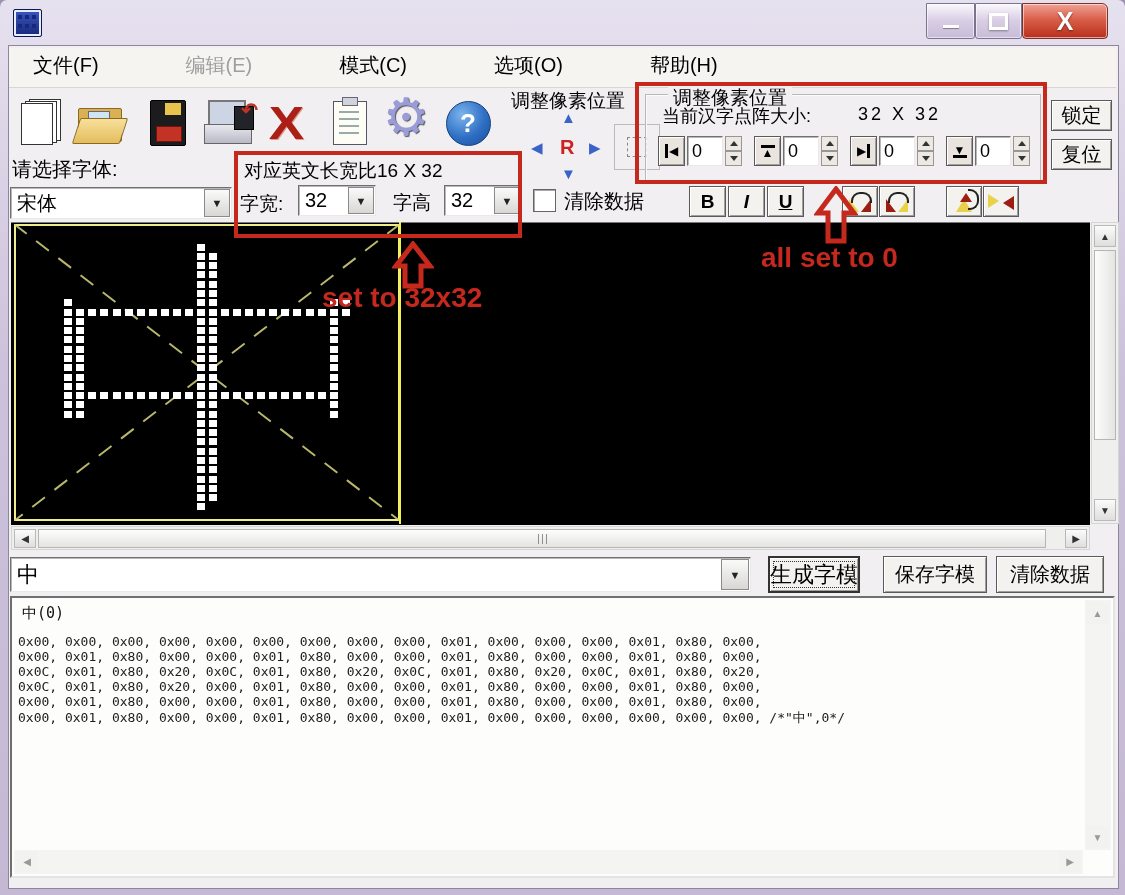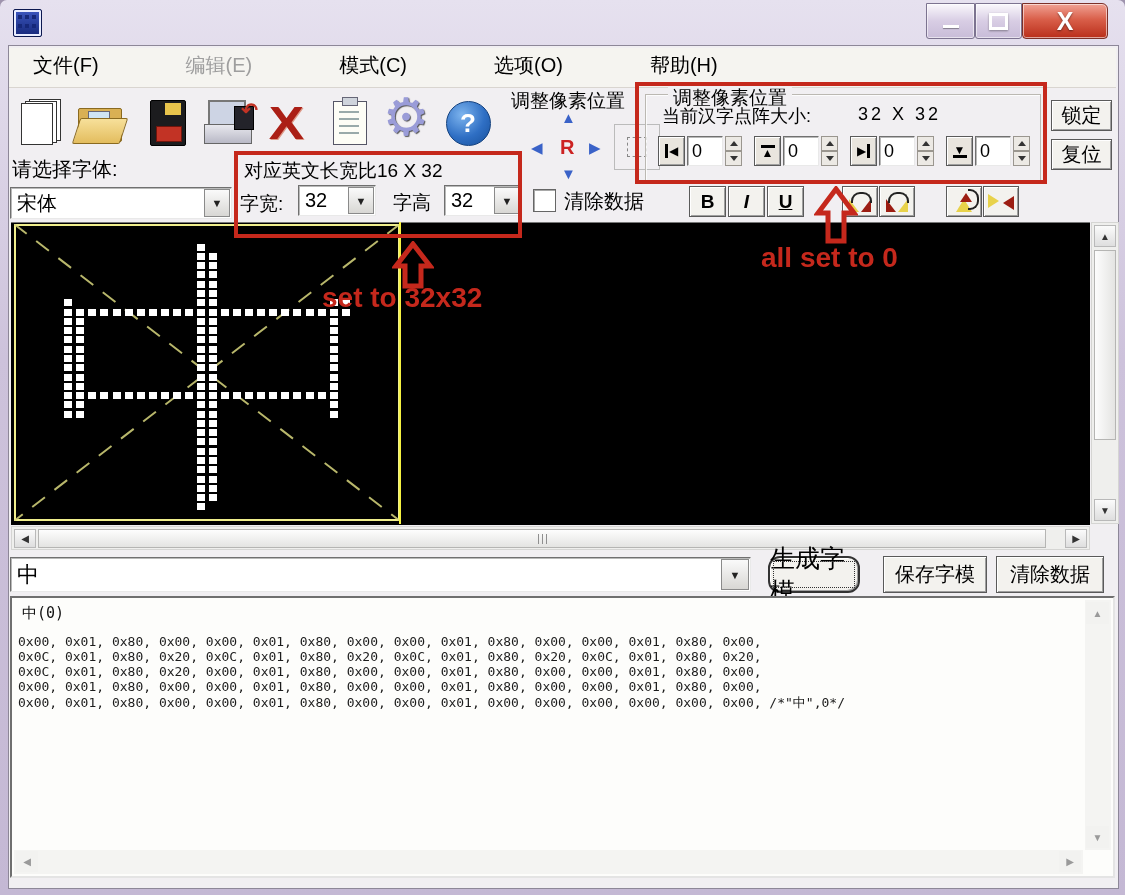--- a/index.html
+++ b/index.html
@@ -482,30 +482,31 @@
       </div>
   </div>
 
   <div class="abs sunken combo" style="left:10px;top:557px;width:741px;height:35px;">
     <div class="val" style="font-size:22px;">中</div>
     <div class="dd" style="width:26px;">
         <span>▼</span>
       </div>
   </div>
 
-  <div class="abs btn3d" style="left:768px;top:556px;width:92px;height:37px;font-size:25px;border-width:2px;border-color:#333;border-radius:12px;">
+  <div class="abs btn3d" style="left:768px;top:556px;width:92px;height:37px;font-size:22px;border-width:2px;border-color:#333;">
     <span>生成字模</span>
     <div class="focus-dotted"></div>
   </div>
   <div class="abs btn3d" style="left:883px;top:556px;width:104px;height:37px;font-size:20px;">保存字模</div>
   <div class="abs btn3d" style="left:996px;top:556px;width:108px;height:37px;font-size:20px;">清除数据</div>
 
   <div class="abs" style="left:10px;top:596px;width:1105px;height:282px;background:#fdfdfb;border:2px solid;border-color:#6f6f6f #e4e4e4 #e4e4e4 #6f6f6f;box-sizing:border-box;">
     <div style="position:absolute;left:10px;top:6px;font-size:15px;font-family:'DejaVu Sans Mono','Liberation Mono',monospace;color:#111;">中(0)</div>
     <div style="position:absolute;left:6px;top:36px;">
+      <div class="hexline">0x00, 0x00, 0x00, 0x00, 0x00, 0x00, 0x00, 0x00, 0x00, 0x01, 0x00, 0x00, 0x00, 0x01, 0x80, 0x00,</div>
       <div class="hexline">0x00, 0x01, 0x80, 0x00, 0x00, 0x01, 0x80, 0x00, 0x00, 0x01, 0x80, 0x00, 0x00, 0x01, 0x80, 0x00,</div>
       <div class="hexline">0x0C, 0x01, 0x80, 0x20, 0x0C, 0x01, 0x80, 0x20, 0x0C, 0x01, 0x80, 0x20, 0x0C, 0x01, 0x80, 0x20,</div>
       <div class="hexline">0x0C, 0x01, 0x80, 0x20, 0x00, 0x01, 0x80, 0x00, 0x00, 0x01, 0x80, 0x00, 0x00, 0x01, 0x80, 0x00,</div>
       <div class="hexline">0x00, 0x01, 0x80, 0x00, 0x00, 0x01, 0x80, 0x00, 0x00, 0x01, 0x80, 0x00, 0x00, 0x01, 0x80, 0x00,</div>
       <div class="hexline">0x00, 0x01, 0x80, 0x00, 0x00, 0x01, 0x80, 0x00, 0x00, 0x01, 0x00, 0x00, 0x00, 0x00, 0x00, 0x00, /*"中",0*/</div>
     </div>
 
     <div class="sb-track" style="position:absolute;right:2px;top:2px;width:26px;height:250px;border:none;background:#f4f4f2;">
       <div class="sb-btn dis" style="position:absolute;left:1px;top:2px;width:23px;height:22px;border:none;">
           <span>▲</span>

